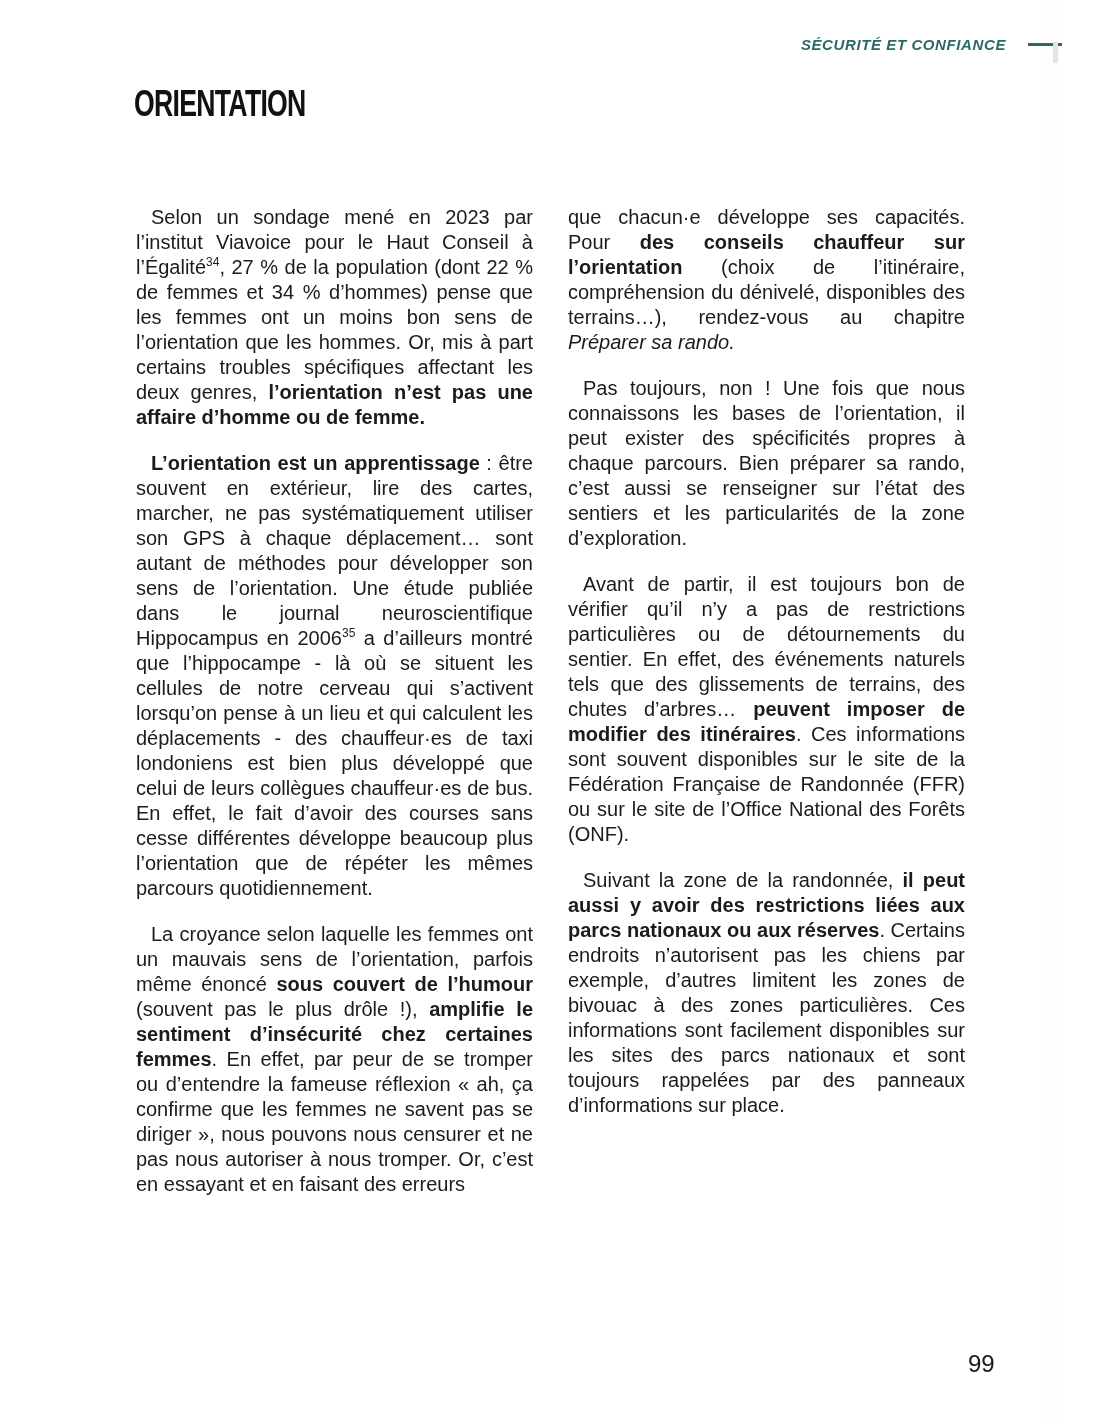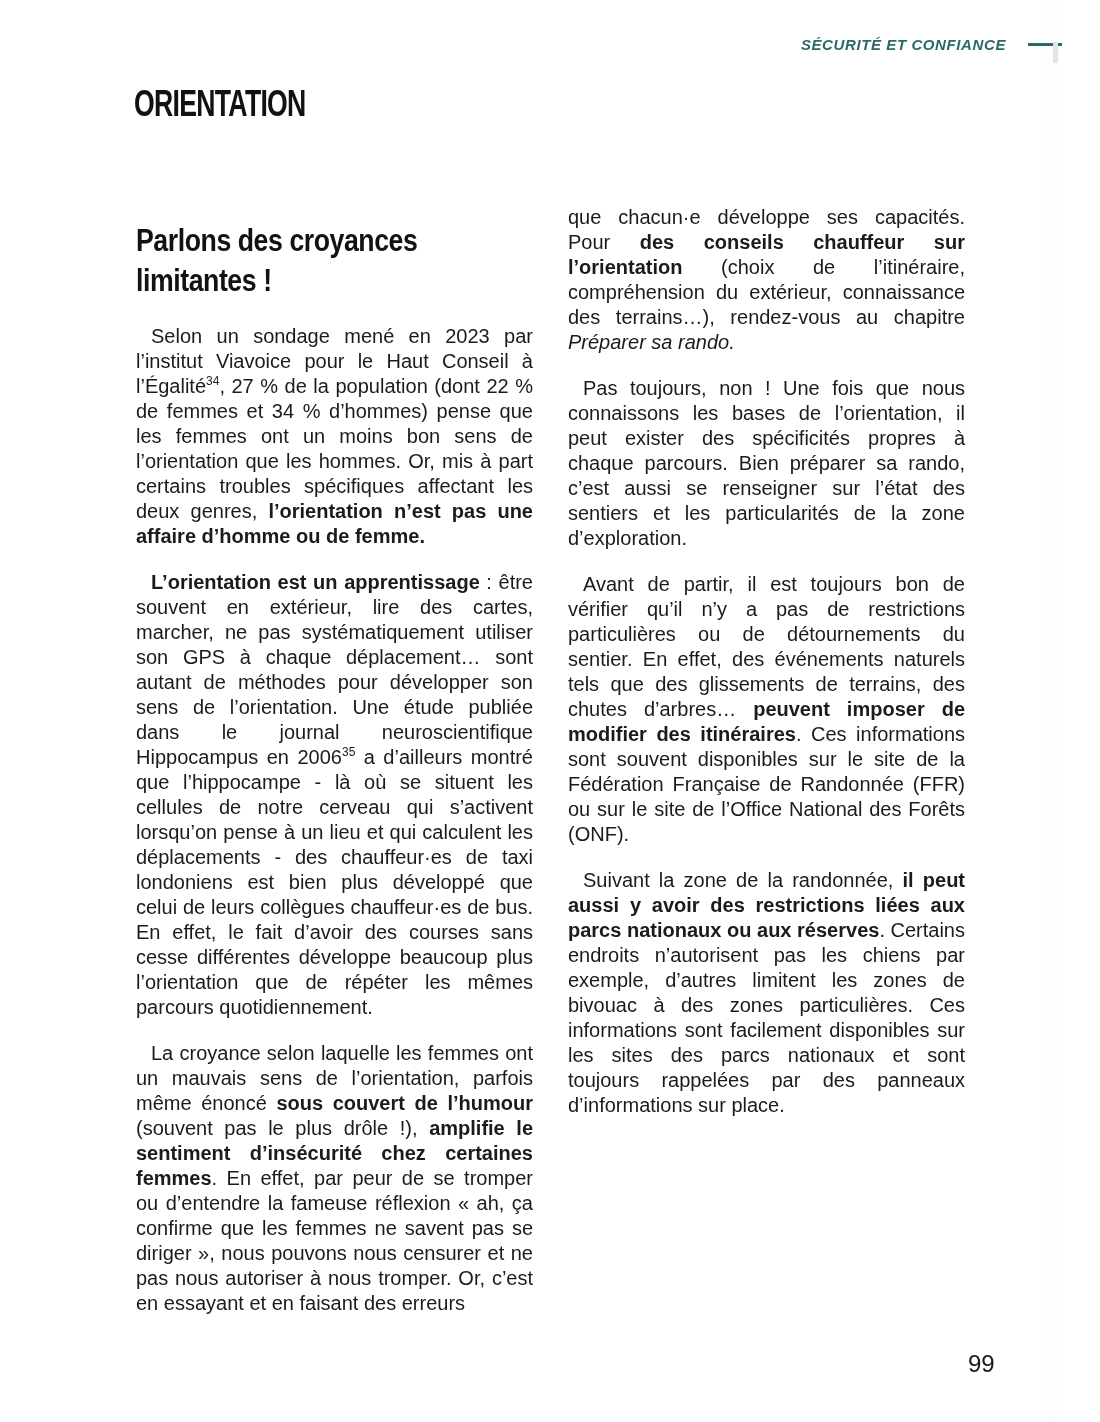--- a/index.html
+++ b/index.html
@@ -139,30 +139,26 @@
     <span class="rule"></span>
   </div>
   <div class="edge-artifact"></div>
 
   <h1 class="chapter-title">
     <span class="condense">ORIENTATION</span>
   </h1>
 
   <div class="columns">
     <div class="column">
-        <h2 class="section-heading">
-          <span class="hline">Parlons des croyances</span>
-          <span class="hline">limitantes !</span>
-        </h2>
         <p class="body-para indent"><span>Selon un sondage mené en 2023 par l’institut Viavoice pour le Haut Conseil à l’Égalité</span><span class="sup">34</span><span>, 27 % de la population (dont 22 % de femmes et 34 % d’hommes) pense que les femmes ont un moins bon sens de l’orientation que les hommes. Or, mis à part certains troubles spécifiques affectant les deux genres, </span><span class="b">l’orientation n’est pas une affaire d’homme ou de femme.</span></p>
         <p class="body-para indent"><span class="b">L’orientation est un apprentissage</span><span> : être souvent en extérieur, lire des cartes, marcher, ne pas systématiquement utiliser son GPS à chaque déplacement… sont autant de méthodes pour développer son sens de l’orientation. Une étude publiée dans le journal neuroscientifique Hippocampus en 2006</span><span class="sup">35</span><span> a d’ailleurs montré que l’hippocampe - là où se situent les cellules de notre cerveau qui s’activent lorsqu’on pense à un lieu et qui calculent les déplacements - des chauffeur·es de taxi londoniens est bien plus développé que celui de leurs collègues chauffeur·es de bus. En effet, le fait d’avoir des courses sans cesse différentes développe beaucoup plus l’orientation que de répéter les mêmes parcours quotidiennement.</span></p>
         <p class="body-para indent"><span>La croyance selon laquelle les femmes ont un mauvais sens de l’orientation, parfois même énoncé </span><span class="b">sous couvert de l’humour</span><span> (souvent pas le plus drôle !), </span><span class="b">amplifie le sentiment d’insécurité chez certaines femmes</span><span>. En effet, par peur de se tromper ou d’entendre la fameuse réflexion « ah, ça confirme que les femmes ne savent pas se diriger », nous pouvons nous censurer et ne pas nous autoriser à nous tromper. Or, c’est en essayant et en faisant des erreurs</span></p>
       </div>
     <div class="column">
-        <p class="body-para"><span>que chacun·e développe ses capacités. Pour </span><span class="b">des conseils chauffeur sur l’orientation</span><span> (choix de l’itinéraire, compréhension du extérieur, connaissance des terrains…), rendez-vous au chapitre </span><span class="i">Préparer sa rando.</span></p>
+        <p class="body-para"><span>que chacun·e développe ses capacités. Pour </span><span class="b">des conseils chauffeur sur l’orientation</span><span> (choix de l’itinéraire, compréhension du dénivelé, disponibles des terrains…), rendez-vous au chapitre </span><span class="i">Préparer sa rando.</span></p>
         <p class="body-para indent"><span>Pas toujours, non ! Une fois que nous connaissons les bases de l’orientation, il peut exister des spécificités propres à chaque parcours. Bien préparer sa rando, c’est aussi se renseigner sur l’état des sentiers et les particularités de la zone d’exploration.</span></p>
         <p class="body-para indent"><span>Avant de partir, il est toujours bon de vérifier qu’il n’y a pas de restrictions particulières ou de détournements du sentier. En effet, des événements naturels tels que des glissements de terrains, des chutes d’arbres… </span><span class="b">peuvent imposer de modifier des itinéraires</span><span>. Ces informations sont souvent disponibles sur le site de la Fédération Française de Randonnée (FFR) ou sur le site de l’Office National des Forêts (ONF).</span></p>
         <p class="body-para indent"><span>Suivant la zone de la randonnée, </span><span class="b">il peut aussi y avoir des restrictions liées aux parcs nationaux ou aux réserves</span><span>. Certains endroits n’autorisent pas les chiens par exemple, d’autres limitent les zones de bivouac à des zones particulières. Ces informations sont facilement disponibles sur les sites des parcs nationaux et sont toujours rappelées par des panneaux d’informations sur place.</span></p>
       </div>
   </div>
 
   <div class="page-number">99</div>
 
 </div>
 

